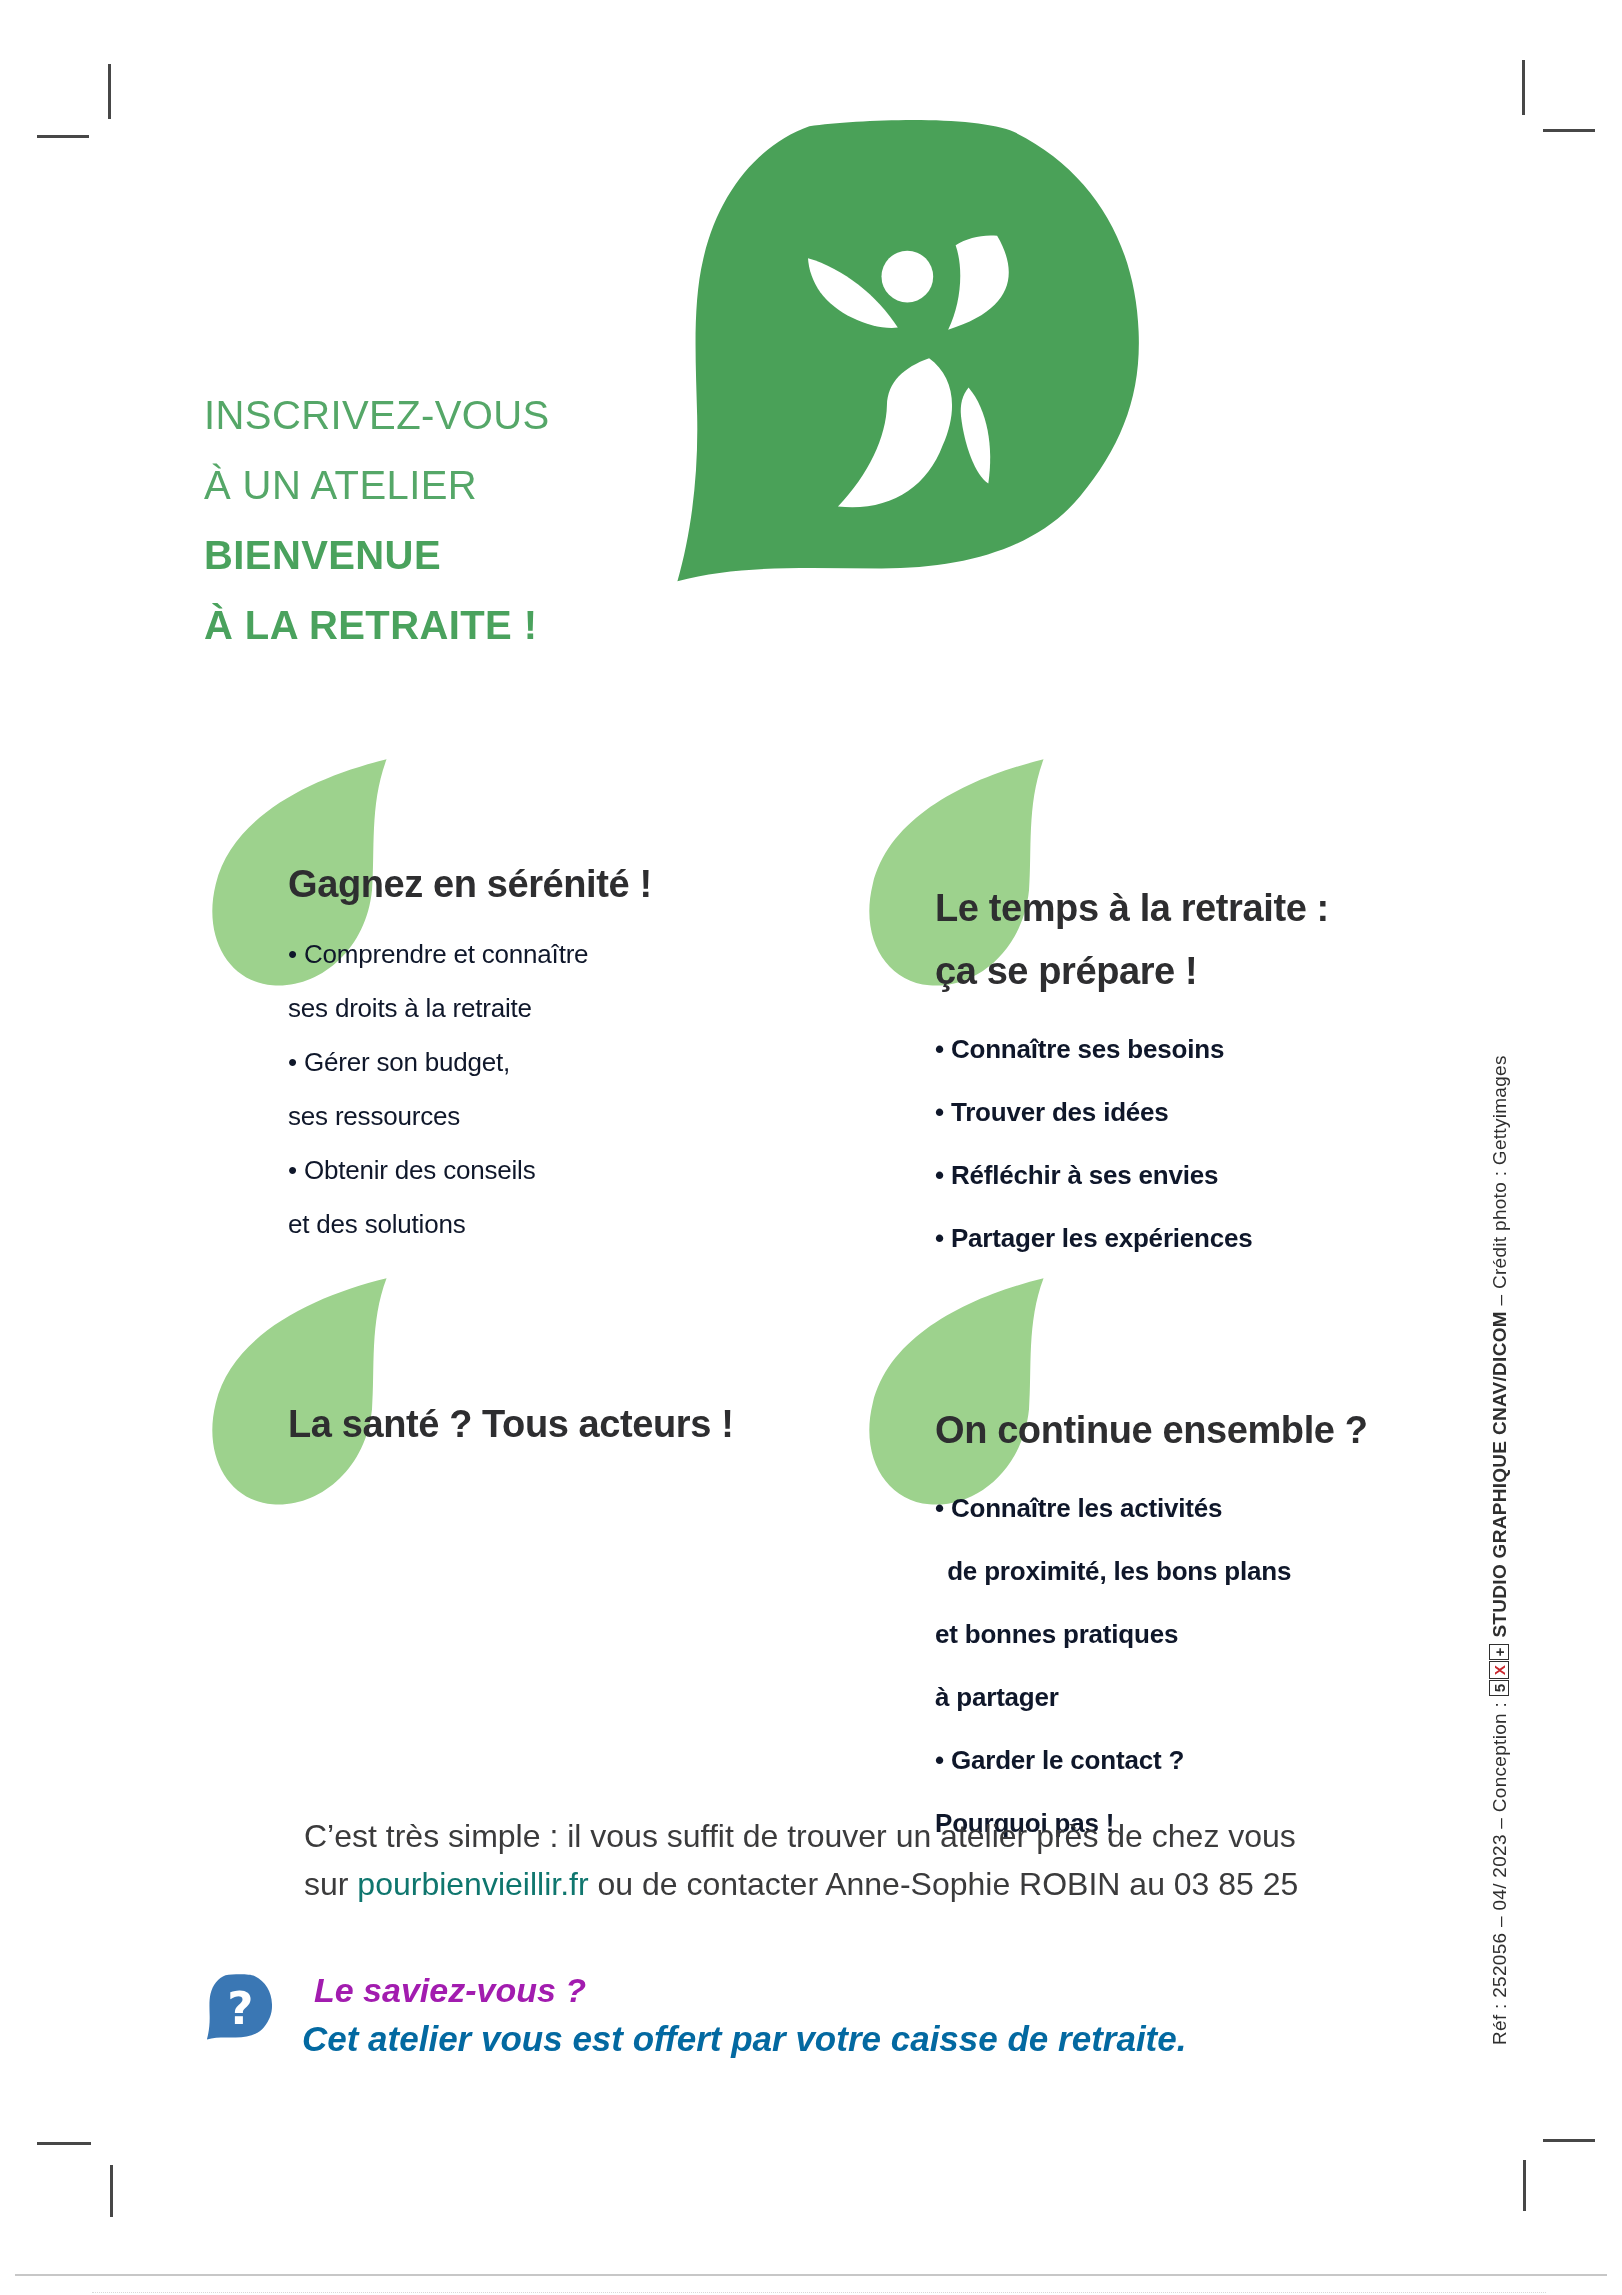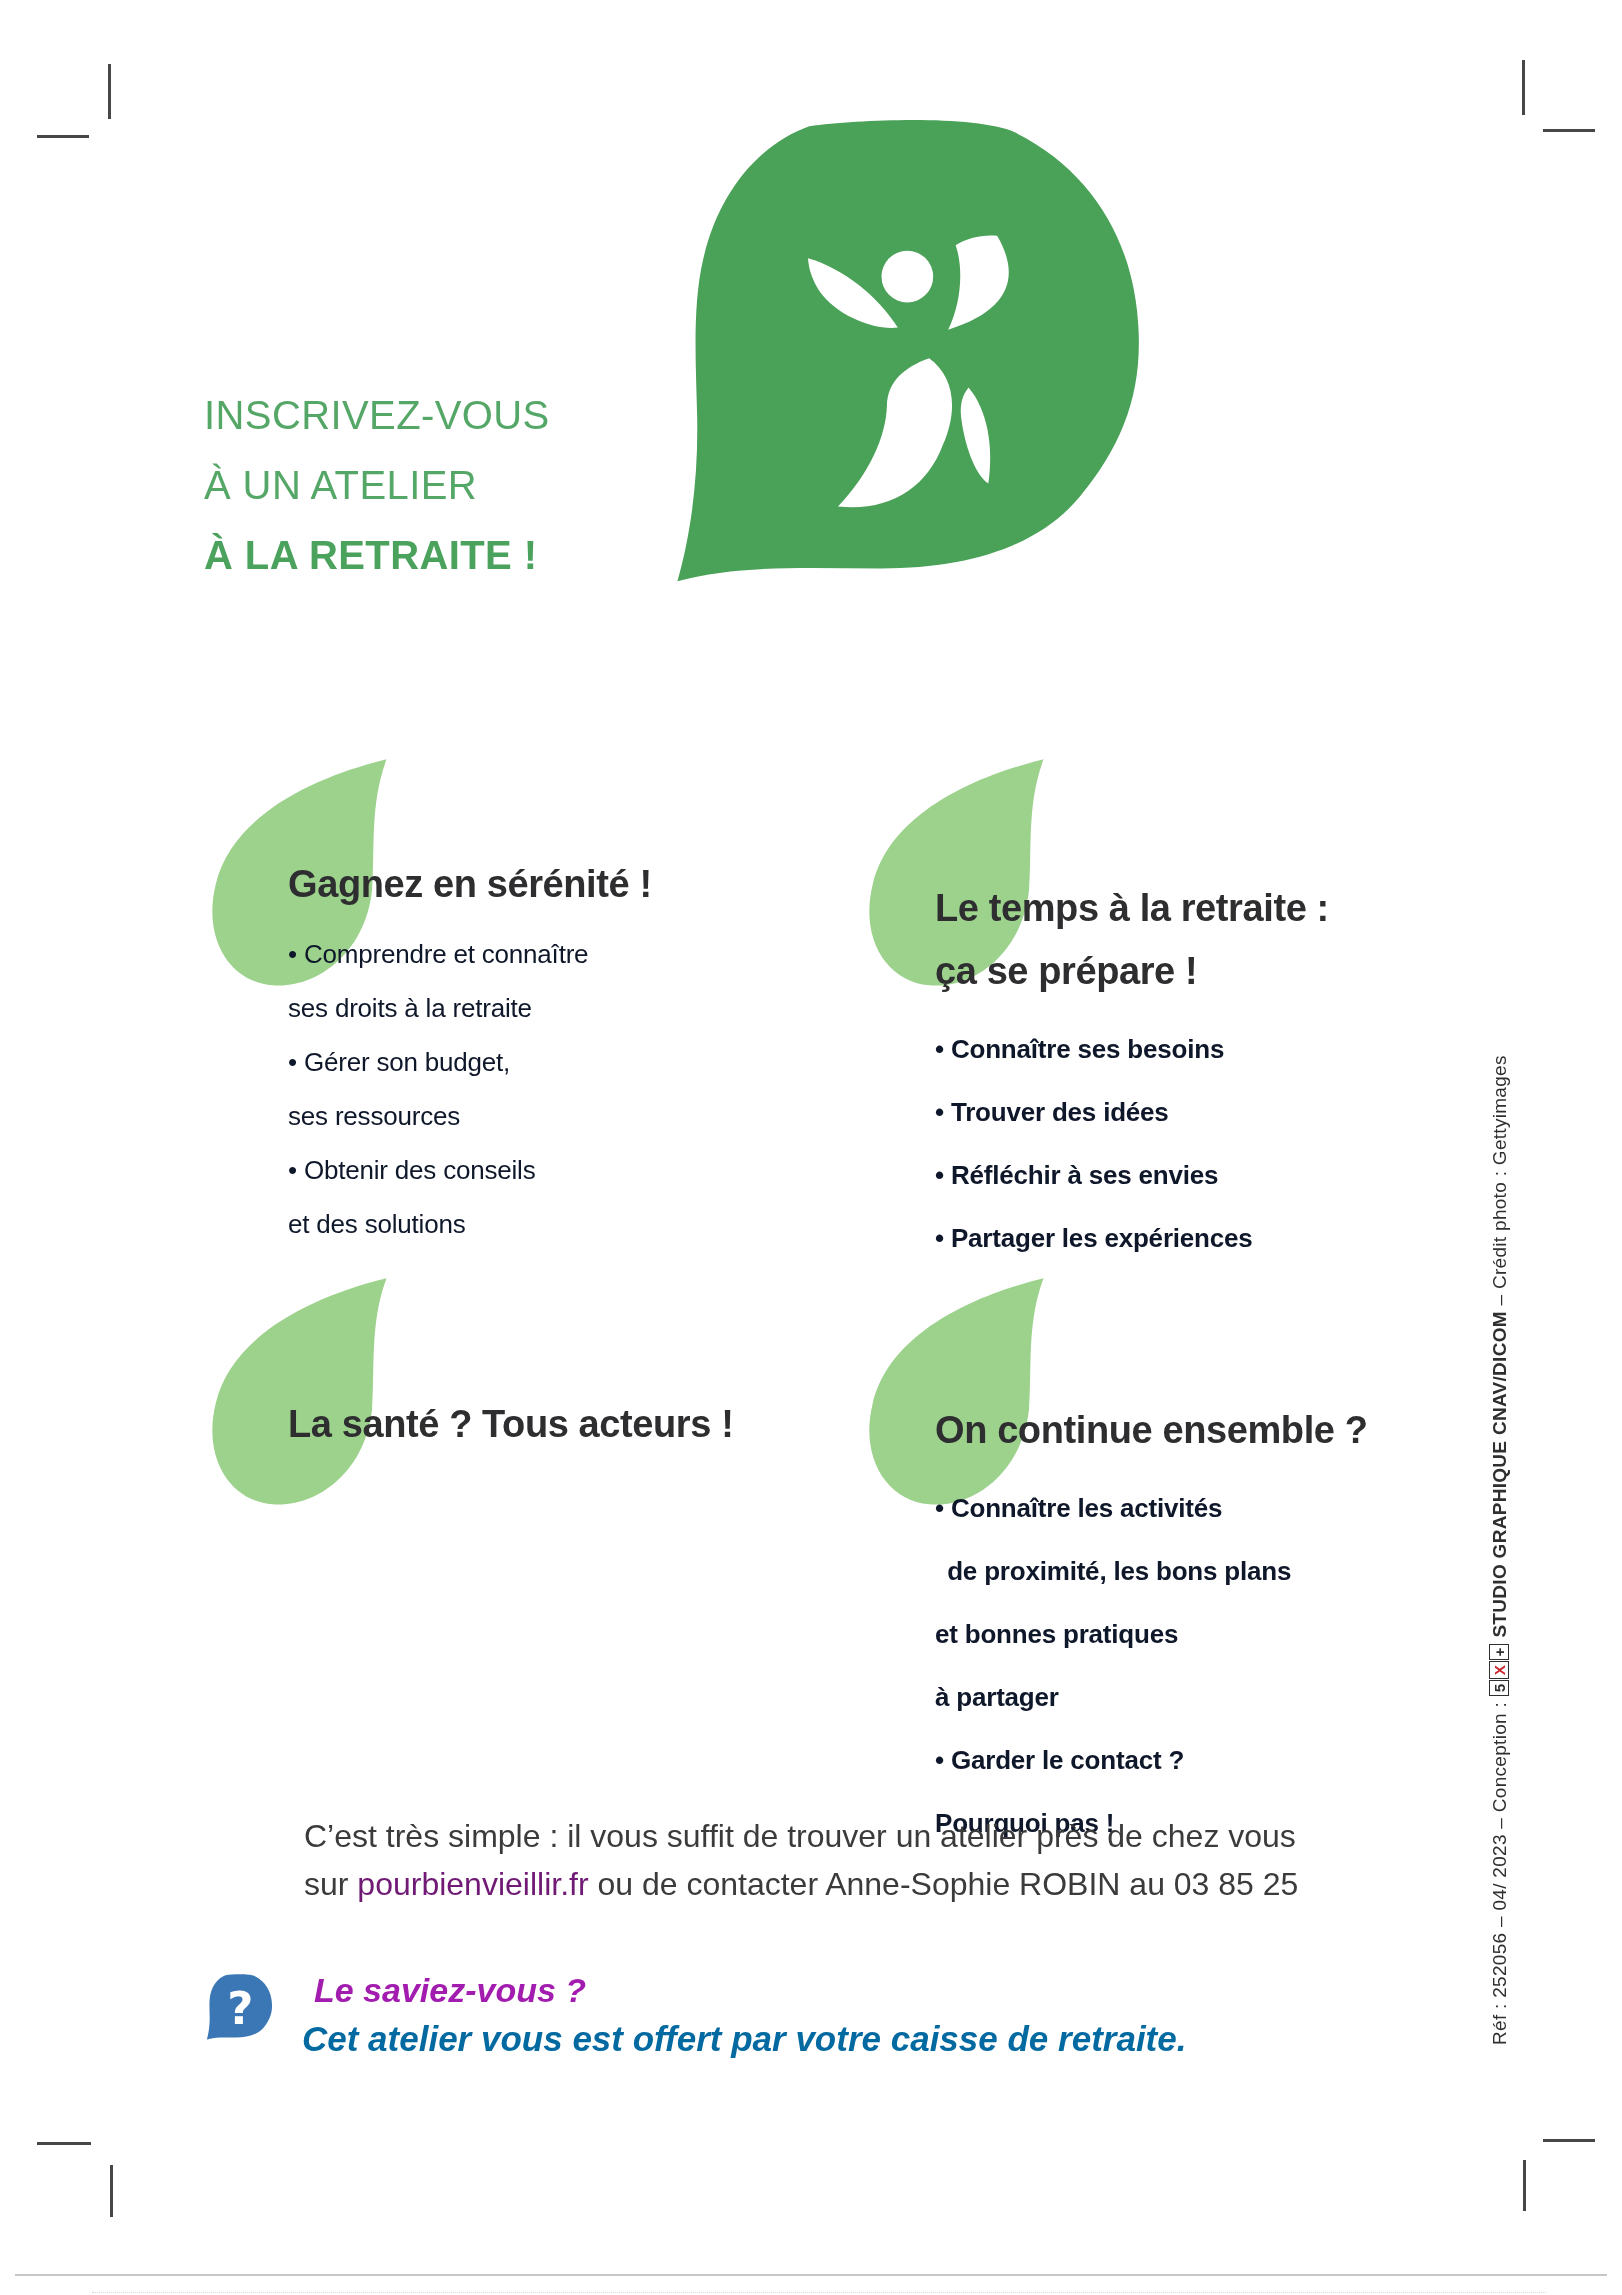--- a/index.html
+++ b/index.html
@@ -27,21 +27,21 @@
   .sec-body{position:absolute;font-size:26px;color:#0f172a;letter-spacing:-0.2px;}
   .sec-body div{white-space:nowrap;}
   .lh70 div{line-height:54px;}
   .lh74 div{line-height:57px;}
   .lh82 div{line-height:63px;font-weight:bold;}
   .ind16{padding-left:12.2px;}
   .ind22{padding-left:17px;}
   
   .contact{position:absolute;left:304px;top:1812px;font-size:32px;color:#3b3b3c;}
   .contact div{line-height:48px;white-space:nowrap;}
-  .contact .link{color:#701a75;}
+  .contact .link{color:#0f766e;}
   
   .know1{position:absolute;left:314px;top:1971px;font-size:34px;font-weight:bold;font-style:italic;color:#a21caf;white-space:nowrap;}
   .know2{position:absolute;left:302px;top:2019px;font-size:35px;font-weight:bold;font-style:italic;color:#0369a1;white-space:nowrap;}
   
   .credits{
     position:absolute;left:1489px;top:2045px;
     transform:rotate(-90deg);transform-origin:0 0;
     font-size:19px;color:#2f2f2f;white-space:nowrap;letter-spacing:0.3px;
   }
   .credits .studio{font-weight:bold;}
@@ -73,20 +73,21 @@
     <circle cx="368" cy="274" r="38" fill="#ffffff"></circle>
     <path d="M222,247 C274,262 324,302 354,349 C316,353 264,330 240,297 C229,281 223,264 222,247 Z" fill="#ffffff"></path>
     <path d="M500,214 C533,270 523,323 428,352 C447,314 451,262 439,228 C456,217 478,212 500,214 Z" fill="#ffffff"></path>
     <path d="M400,394 C436,420 444,468 420,522 C396,586 340,620 266,612 C311,565 337,509 338,463 C339,429 363,407 400,394 Z" fill="#ffffff"></path>
     <path d="M458,437 C486,470 495,525 487,578 C468,566 452,523 447,480 C445,462 449,448 458,437 Z" fill="#ffffff"></path>
   </svg>
 
   <div class="main-title">
     <div>INSCRIVEZ-VOUS</div>
     <div>À UN ATELIER</div>
+    <div class="t-bold">BIENVENUE</div>
     <div class="t-bold">À LA RETRAITE !</div>
   </div>
 
   <svg class="leaf" viewBox="0 0 240 312" style="left:208px;top:754px;">
     <path d="M233,7 C211,65 218,125 214,178 C206,257 144,307 84,302 C26,297 -7,238 10,170 C31,82 134,31 233,7 Z" fill="#9dd28d"></path>
   </svg>
   <svg class="leaf" viewBox="0 0 240 312" style="left:865px;top:754px;">
     <path d="M233,7 C211,65 218,125 214,178 C206,257 144,307 84,302 C26,297 -7,238 10,170 C31,82 134,31 233,7 Z" fill="#9dd28d"></path>
   </svg>
   <svg class="leaf" viewBox="0 0 240 312" style="left:208px;top:1273px;">

